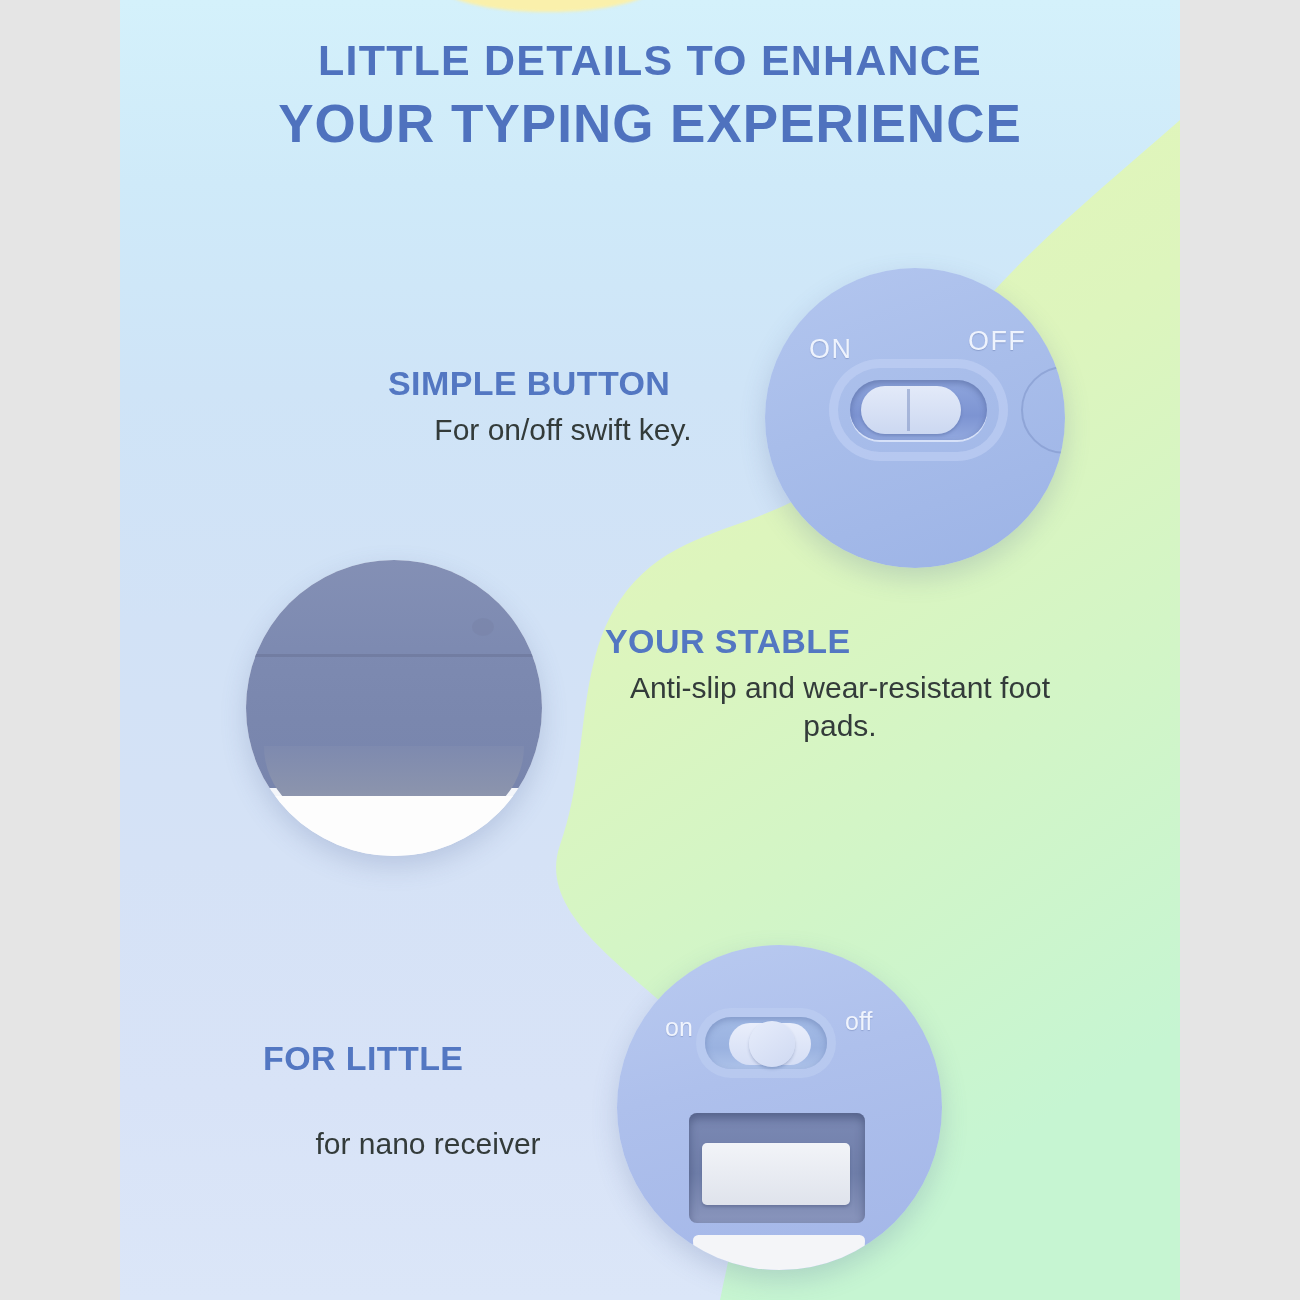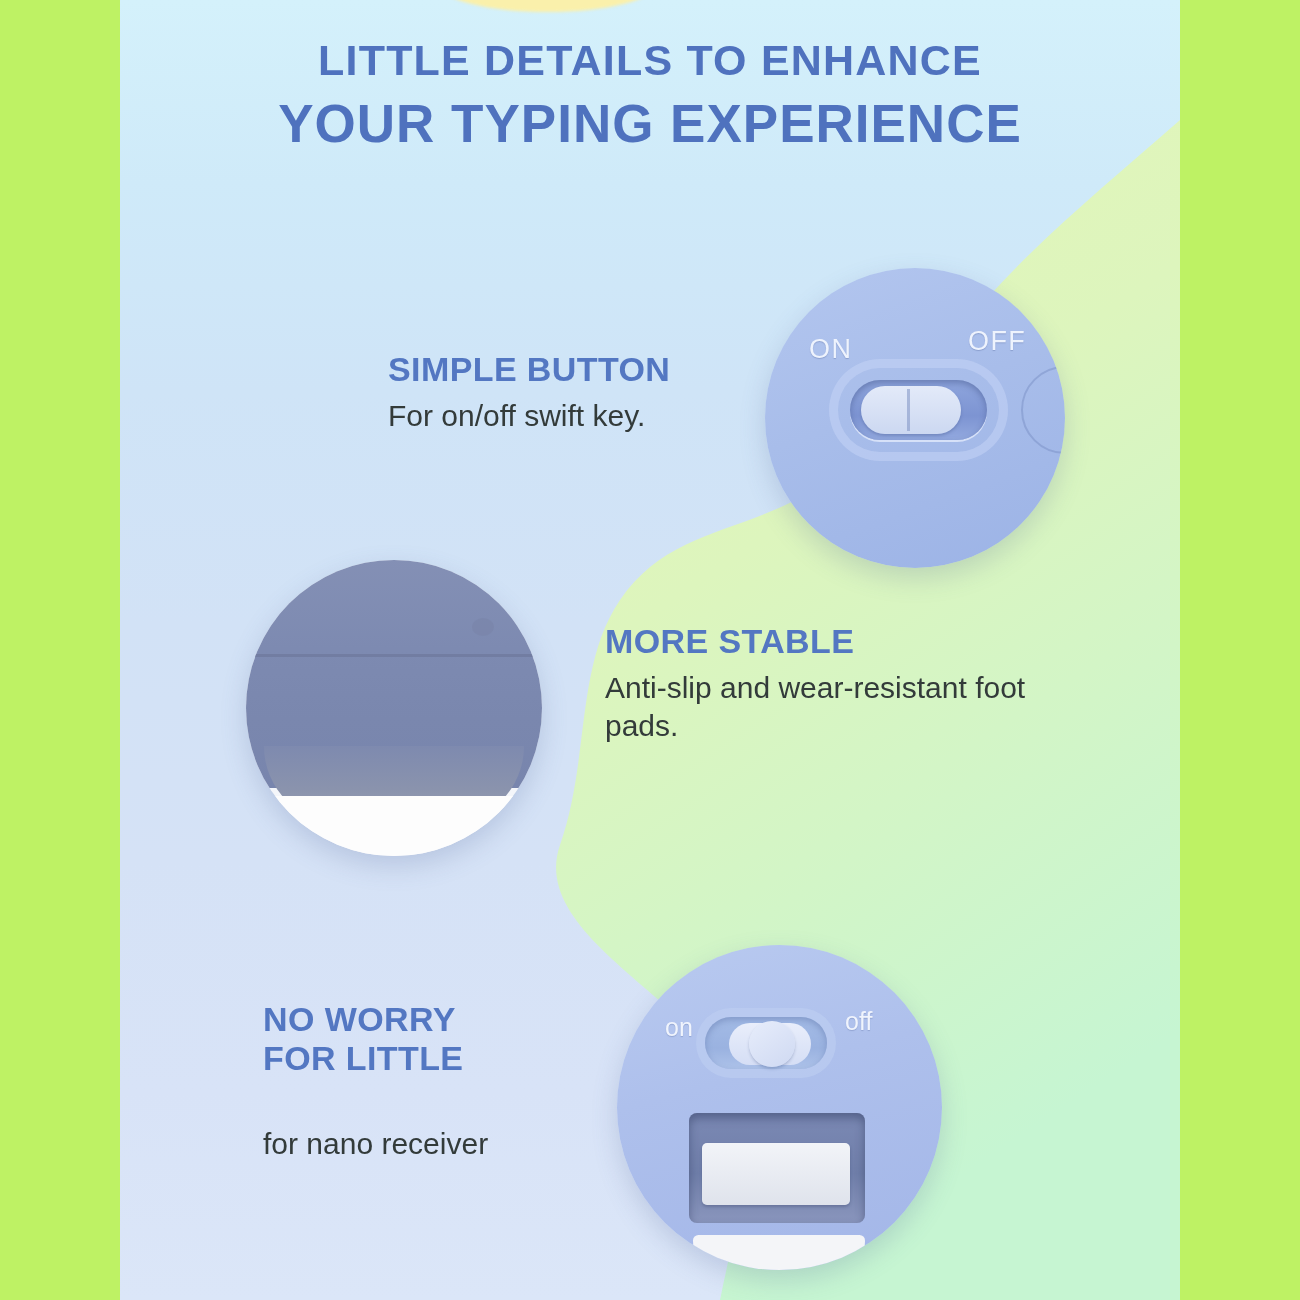--- a/index.html
+++ b/index.html
@@ -6,21 +6,21 @@
   html,body{margin:0;padding:0;}
   body{
     width:1300px;height:1300px;
     background:#ffffff;
     font-family:"Liberation Sans", sans-serif;
     overflow:hidden;
   }
   .poster{
     position:relative;
     width:1300px;height:1300px;
-    background:#bef264;
+    background:#e5e5e5;
     overflow:hidden;
   }
   
   .bg-canvas{
     position:absolute;
     left:120px;top:0;
     width:1060px;height:1300px;
     overflow:hidden;
     background:linear-gradient(180deg,
         #d4f1fb 0%,
@@ -78,23 +78,24 @@
     font-size:34px;
     line-height:1.16;
     letter-spacing:.4px;
   }
   .feature p{
     margin:8px 0 0 0;
     color:#333b3a;
     font-size:30px;
     line-height:1.26;
     font-weight:400;
-  }
-
-  #feat-simple{left:388px;top:350px;width:350px;}
+    text-align:center;
+  }
+
+  #feat-simple{left:388px;top:364px;width:350px;}
   #feat-stable{left:605px;top:622px;width:470px;}
   #feat-storage{left:263px;top:1000px;width:330px;}
 
   
   .photo-circle{
     position:absolute;
     border-radius:50%;
     overflow:hidden;
     box-shadow:0 10px 26px rgba(80,100,150,.22);
   }
@@ -286,28 +287,28 @@
     <span class="l2">YOUR TYPING EXPERIENCE</span>
   </div>
 
   <div class="feature" id="feat-simple">
     <h3>SIMPLE BUTTON</h3>
     <p>For on/off swift key.</p>
   </div>
 
   <div class="feature" id="feat-stable">
     <h3>
-      <span>MORE STABLE</span><br>
+      <span>YOUR STABLE</span><br>
     </h3>
     <p>Anti-slip and wear-resistant foot pads.</p>
   </div>
 
   <div class="feature" id="feat-storage">
     <h3>
-      <span>NO WORRY</span><br>
+      <br>
       <span>FOR LITTLE</span>
     </h3>
     <p>
       <br>
       <span>for nano receiver</span>
     </p>
   </div>
 
   <div class="photo-circle" id="photo-switch">
     <span class="lbl lbl-on">ON</span>

